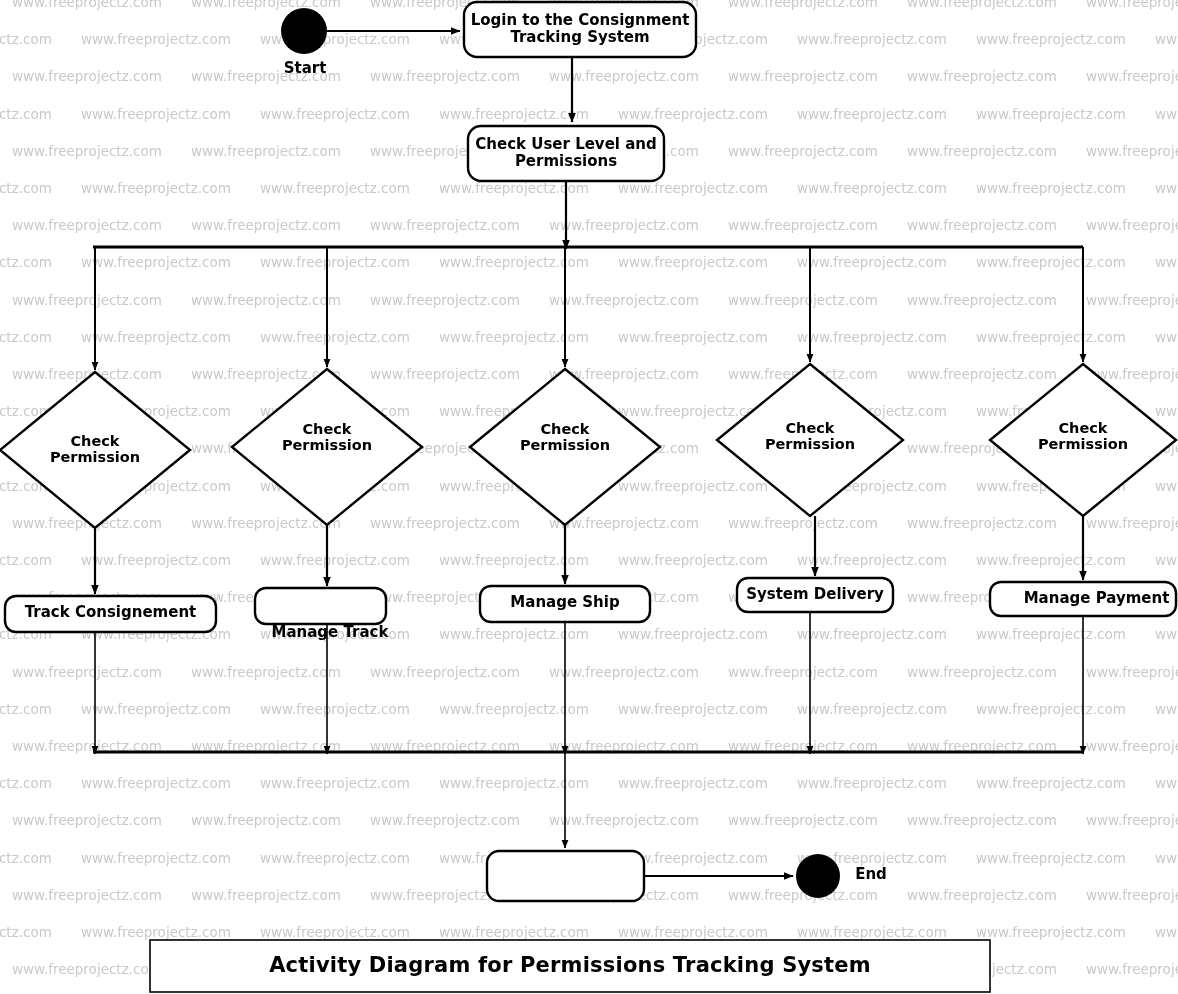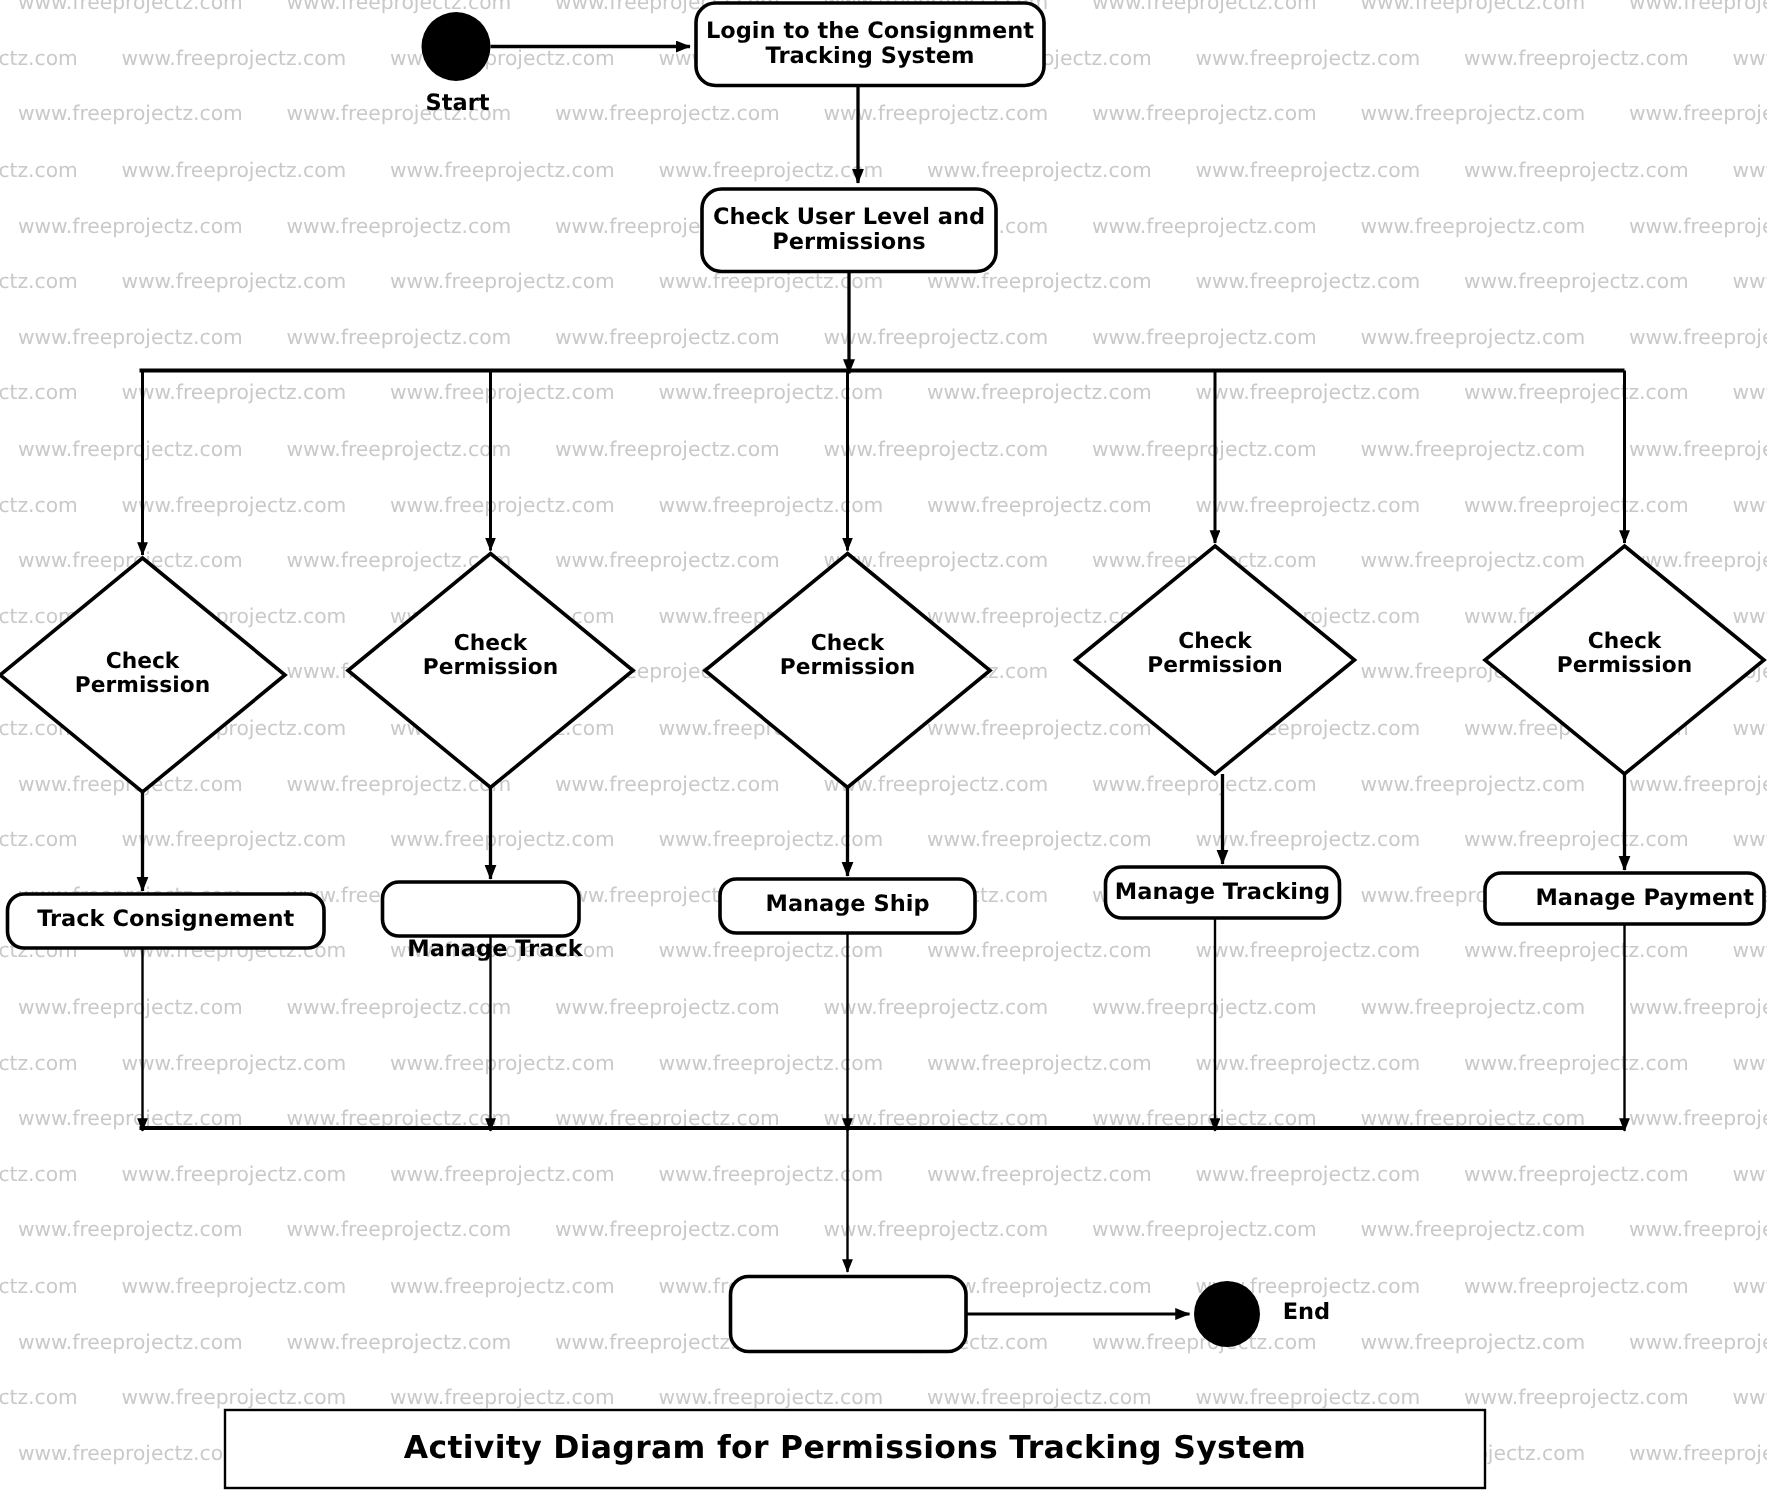--- a/index.html
+++ b/index.html
@@ -360,21 +360,21 @@
 
     <div class="node-text decision-label" style="left:1008px; top:420px; width:150px;">Check
 Permission</div>
 
     <div class="node-text action-label" style="left:5px; top:604px; width:211px;">Track Consignement</div>
 
     <div class="node-text action-label" style="left:255px; top:624px; width:150px;">Manage Track</div>
 
     <div class="node-text action-label" style="left:480px; top:594px; width:170px;">Manage Ship</div>
 
-    <div class="node-text action-label" style="left:737px; top:586px; width:156px;">Manage Tracking</div>
+    <div class="node-text action-label" style="left:737px; top:586px; width:156px;">System Delivery</div>
 
     <div class="node-text action-label" style="left:990px; top:590px; width:213px;">Manage Payment</div>
 
 
     <div class="node-text terminal-label" style="left:848px; top:866px; width:46px;">End</div>
 
     <div class="node-text title-label" style="left:150px; top:954px; width:840px;">Activity Diagram for Permissions Tracking System</div>
 
   </div>
 </div>

